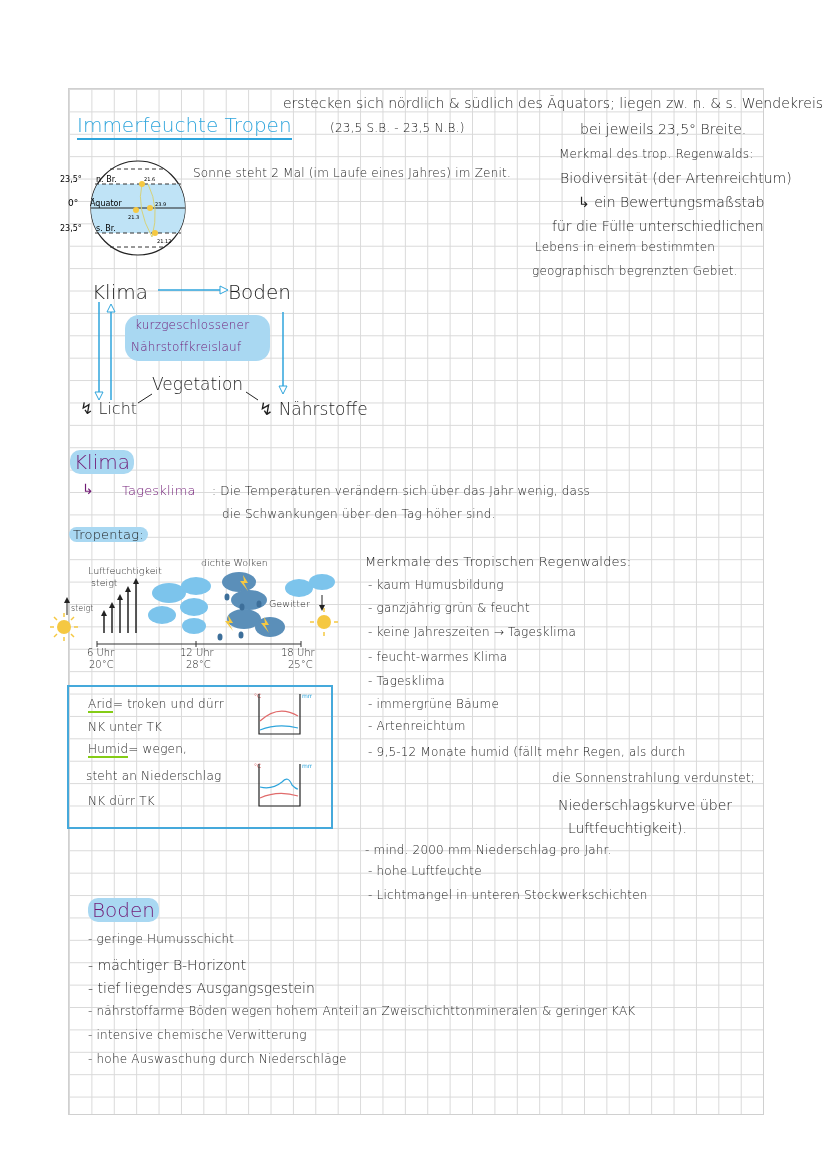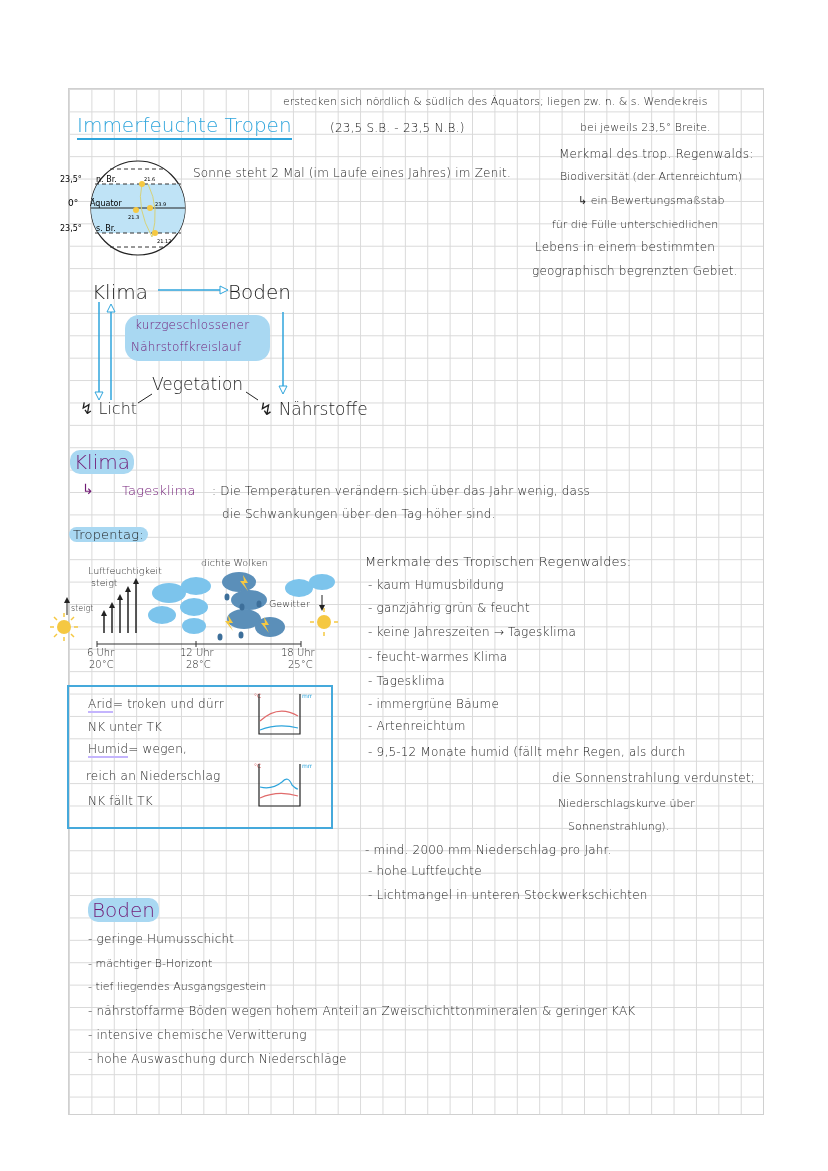--- a/index.html
+++ b/index.html
@@ -7,27 +7,27 @@
          font-family:"DejaVu Sans", sans-serif; color:#1e1e1e; }
   .paper { position:absolute; left:68px; top:88px; width:694px; height:1025px;
            background-color:#ffffff;
            background-image:
              linear-gradient(to right, #d9d9d9 1px, transparent 1px),
              linear-gradient(to bottom, #d9d9d9 1px, transparent 1px);
            background-size:22.4px 22.4px;
            border:1px solid #d0d0d0; }
   .t { position:absolute; white-space:nowrap; font-family:"DejaVu Sans", sans-serif; font-weight:300; }
   .hw { font-size:12px; letter-spacing:0.2px; }
-  .hw-s { font-size:11px; }
+  .hw-s { font-size:14px; }
   .blue { color:#701a75; }
   .title { font-size:20px; color:#2fa5dc; border-bottom:2px solid #2fa5dc; padding-bottom:1px; }
   .hl { background:#a9d8f2; border-radius:10px; padding:0 4px; }
   .big { font-size:20px; }
   .box { position:absolute; left:67px; top:685px; width:262px; height:140px; border:2px solid #45a9db; }
-  .ul { border-bottom:2px solid #c4b5fd; }
+  .ul { border-bottom:2px solid #84cc16; }
 </style>
 </head>
 <body>
 
 <div class="paper"></div>
 
 <div class="t title" style="left:77px;top:113px;">Immerfeuchte Tropen</div>
 
 <div class="t hw-s" style="left:283px;top:95px;">erstecken sich nördlich &amp; südlich des Äquators; liegen zw. n. &amp; s. Wendekreis</div>
 <div class="t hw" style="left:330px;top:121px;">(23,5 S.B. - 23,5 N.B.)</div>
@@ -181,22 +181,22 @@
 <div class="t hw-s" style="left:89px;top:659px;font-size:10px;">20°C</div>
 <div class="t hw-s" style="left:180px;top:647px;font-size:10px;">12 Uhr</div>
 <div class="t hw-s" style="left:186px;top:659px;font-size:10px;">28°C</div>
 <div class="t hw-s" style="left:281px;top:647px;font-size:10px;">18 Uhr</div>
 <div class="t hw-s" style="left:288px;top:659px;font-size:10px;">25°C</div>
 
 <div class="box"></div>
 <div class="t hw" style="left:88px;top:697px;"><span class="ul">Arid</span><span>= troken und dürr</span></div>
 <div class="t hw" style="left:88px;top:720px;">NK unter TK</div>
 <div class="t hw" style="left:88px;top:742px;"><span class="ul">Humid</span><span>= wegen,</span></div>
-<div class="t hw" style="left:86px;top:769px;">reich an Niederschlag</div>
-<div class="t hw" style="left:88px;top:794px;">NK fällt TK</div>
+<div class="t hw" style="left:86px;top:769px;">steht an Niederschlag</div>
+<div class="t hw" style="left:88px;top:794px;">NK dürr TK</div>
 <svg style="position:absolute;left:252px;top:690px;" width="60" height="120">
   <text x="2" y="8" font-size="6" fill="#e06b6b" font-family="DejaVu Sans, sans-serif">°C</text>
   <text x="50" y="8" font-size="6" fill="#2fa5dc" font-family="DejaVu Sans, sans-serif">mm</text>
   <polyline points="7,4 7,44 48,44 48,4" fill="none" stroke="#222" stroke-width="1.2"></polyline>
   <path d="M8 31 Q26 14 46 26" fill="none" stroke="#e06b6b" stroke-width="1.2"></path>
   <path d="M8 40 Q26 33 46 38" fill="none" stroke="#2fa5dc" stroke-width="1.2"></path>
   <text x="2" y="78" font-size="6" fill="#e06b6b" font-family="DejaVu Sans, sans-serif">°C</text>
   <text x="50" y="78" font-size="6" fill="#2fa5dc" font-family="DejaVu Sans, sans-serif">mm</text>
   <polyline points="7,74 7,116 48,116 48,74" fill="none" stroke="#222" stroke-width="1.2"></polyline>
   <path d="M8 97 Q20 100 30 92 Q36 85 40 95 Q44 99 46 99" fill="none" stroke="#2fa5dc" stroke-width="1.2"></path>
@@ -207,21 +207,21 @@
 <div class="t hw" style="left:368px;top:578px;">- kaum Humusbildung</div>
 <div class="t hw" style="left:368px;top:601px;">- ganzjährig grün &amp; feucht</div>
 <div class="t hw" style="left:368px;top:625px;text-align:center;">- keine Jahreszeiten → Tagesklima</div>
 <div class="t hw" style="left:368px;top:650px;">- feucht-warmes Klima</div>
 <div class="t hw" style="left:368px;top:674px;">- Tagesklima</div>
 <div class="t hw" style="left:368px;top:697px;">- immergrüne Bäume</div>
 <div class="t hw" style="left:368px;top:719px;">- Artenreichtum</div>
 <div class="t hw" style="left:368px;top:745px;">- 9,5-12 Monate humid (fällt mehr Regen, als durch</div>
 <div class="t hw" style="left:552px;top:771px;">die Sonnenstrahlung verdunstet;</div>
 <div class="t hw-s" style="left:558px;top:797px;">Niederschlagskurve über</div>
-<div class="t hw-s" style="left:568px;top:820px;">Sonnenstrahlung).</div>
+<div class="t hw-s" style="left:568px;top:820px;">Luftfeuchtigkeit).</div>
 <div class="t hw" style="left:365px;top:843px;">- mind. 2000 mm Niederschlag pro Jahr.</div>
 <div class="t hw" style="left:368px;top:864px;">- hohe Luftfeuchte</div>
 <div class="t hw" style="left:368px;top:888px;">- Lichtmangel in unteren Stockwerkschichten</div>
 
 <div class="t big blue hl" style="left:88px;top:898px;">Boden</div>
 <div class="t hw" style="left:88px;top:932px;">- geringe Humusschicht</div>
 <div class="t hw-s" style="left:88px;top:957px;">- mächtiger B-Horizont</div>
 <div class="t hw-s" style="left:88px;top:980px;">- tief liegendes Ausgangsgestein</div>
 <div class="t hw" style="left:88px;top:1004px;">- nährstoffarme Böden wegen hohem Anteil an Zweischichttonmineralen &amp; geringer KAK</div>
 <div class="t hw" style="left:88px;top:1028px;">- intensive chemische Verwitterung</div>

